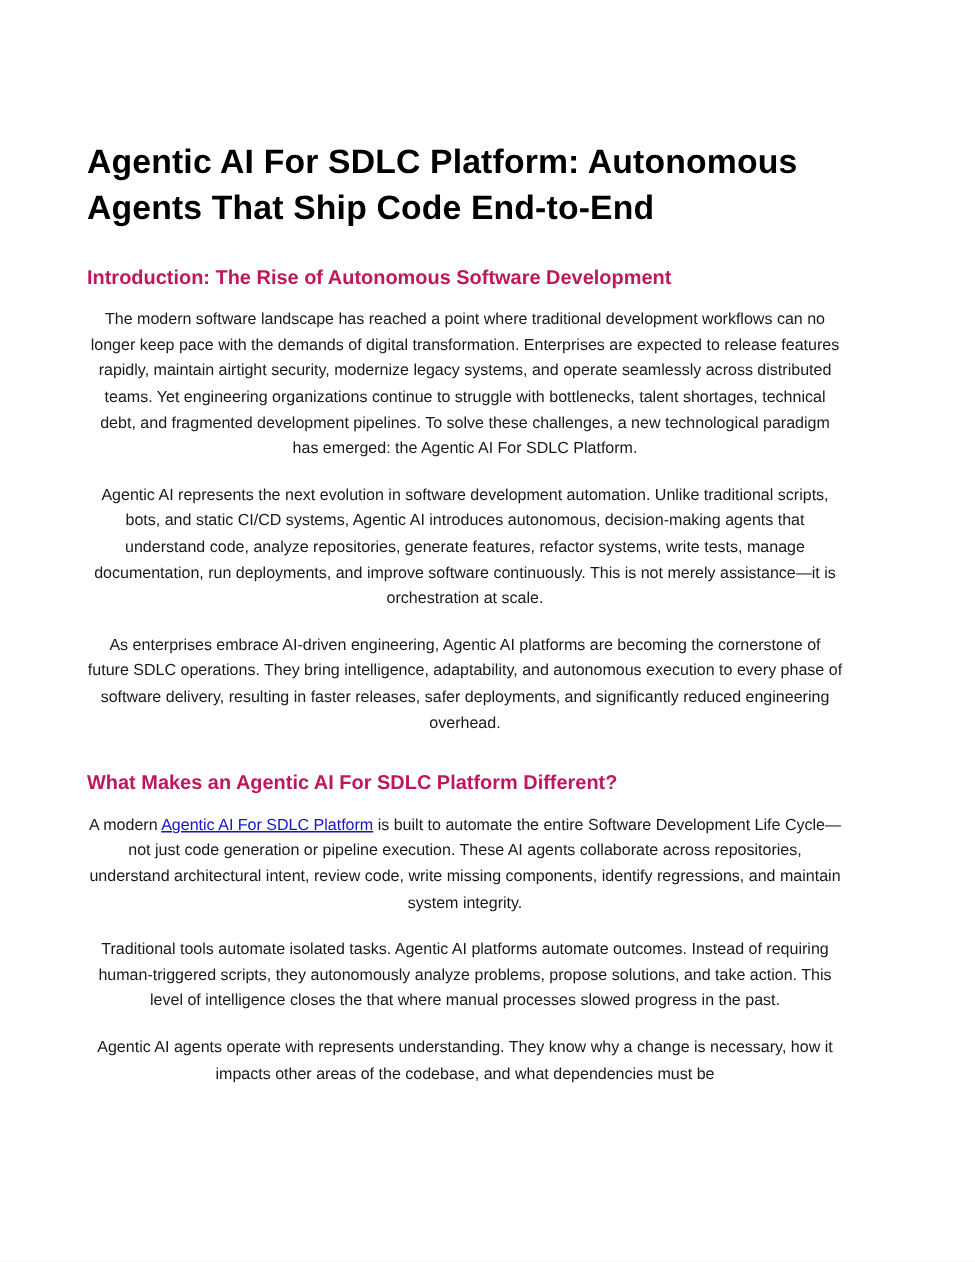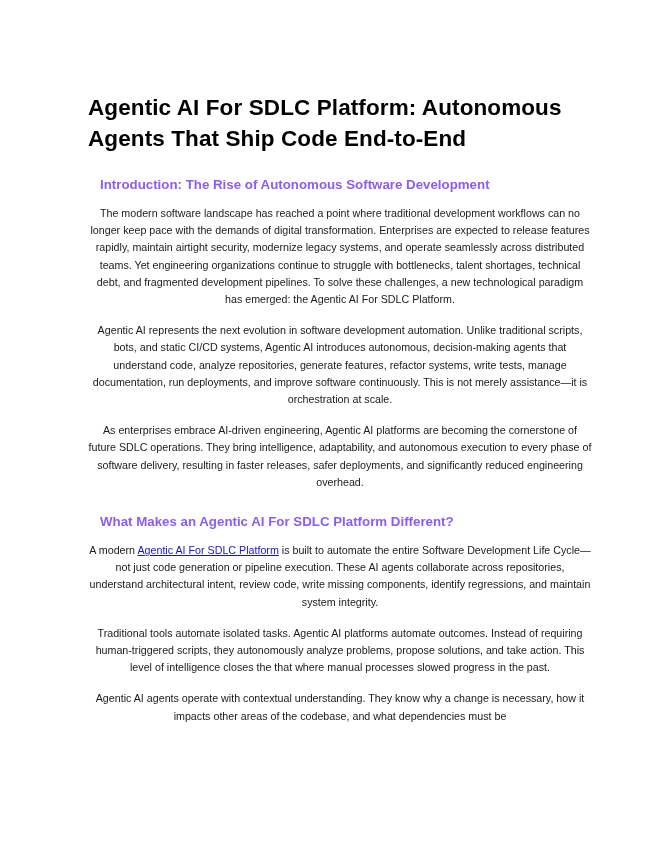--- a/index.html
+++ b/index.html
@@ -14,38 +14,38 @@
     width: 650px;
     height: 841px;
     background: #ffffff;
     margin: 0 auto;
     position: relative;
     box-sizing: border-box;
     overflow: hidden;
   }
   .content {
     position: absolute;
-    left: 88px;
+    left: 58px;
     top: 92px;
     width: 504px;
   }
   h1.doc-title {
     font-size: 22.5px;
     line-height: 31px;
     font-weight: bold;
     color: #000000;
     margin: 0 0 22px 0;
     letter-spacing: 0.1px;
   }
   h2.section-heading {
     font-size: 13.3px;
     line-height: 18px;
     font-weight: bold;
-    color: #8b5cf6;
-    margin: 0 0 11px 12px;
+    color: #be185d;
+    margin: 0 0 11px 0;
   }
   h2.section-heading.spaced {
     margin-top: 22px;
   }
   p.para {
     font-size: 10.7px;
     line-height: 17.2px;
     color: #1a1a1a;
     margin: 0 0 14px 0;
     text-align: center;
@@ -68,16 +68,16 @@
 
     <p class="para">The modern software landscape has reached a point where traditional development workflows can no longer keep pace with the demands of digital transformation. Enterprises are expected to release features rapidly, maintain airtight security, modernize legacy systems, and operate seamlessly across distributed teams. Yet engineering organizations continue to struggle with bottlenecks, talent shortages, technical debt, and fragmented development pipelines. To solve these challenges, a new technological paradigm has emerged: the Agentic AI For SDLC Platform.</p>
     <p class="para">Agentic AI represents the next evolution in software development automation. Unlike traditional scripts, bots, and static CI/CD systems, Agentic AI introduces autonomous, decision-making agents that understand code, analyze repositories, generate features, refactor systems, write tests, manage documentation, run deployments, and improve software continuously. This is not merely assistance—it is orchestration at scale.</p>
     <p class="para">As enterprises embrace AI-driven engineering, Agentic AI platforms are becoming the cornerstone of future SDLC operations. They bring intelligence, adaptability, and autonomous execution to every phase of software delivery, resulting in faster releases, safer deployments, and significantly reduced engineering overhead.</p>
 
     <h2 class="section-heading spaced">What Makes an Agentic AI For SDLC Platform Different?</h2>
 
     <p class="para"><span>A modern </span><a class="inline-link" href="#">Agentic AI For SDLC Platform</a><span> is built to automate the entire Software Development Life Cycle—not just code generation or pipeline execution. These AI agents collaborate across repositories, understand architectural intent, review code, write missing components, identify regressions, and maintain system integrity.</span></p>
 
     <p class="para">Traditional tools automate isolated tasks. Agentic AI platforms automate outcomes. Instead of requiring human-triggered scripts, they autonomously analyze problems, propose solutions, and take action. This level of intelligence closes the that where manual processes slowed progress in the past.</p>
-    <p class="para">Agentic AI agents operate with contextual understanding. They know why a change is necessary, how it impacts other areas of the codebase, and what dependencies must be</p>
+    <p class="para">Agentic AI agents operate with represents understanding. They know why a change is necessary, how it impacts other areas of the codebase, and what dependencies must be</p>
 
   </div>
 </div>
 
 </body></html>

